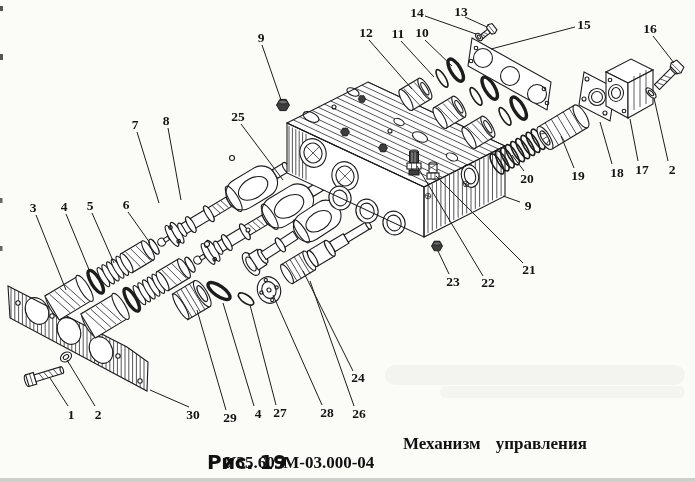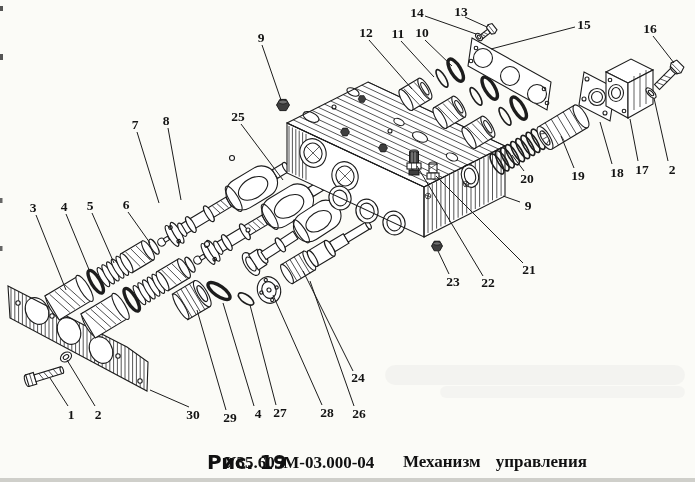--- a/index.html
+++ b/index.html
@@ -13,21 +13,21 @@
   .ring{fill:none;stroke:#1c1c1c;stroke-width:3.4;}
   .thin{fill:none;stroke:#1c1c1c;stroke-width:1.6;}
   .dk {fill:#3e3e3e;stroke:#111;stroke-width:0.9;}
   .gy {fill:#6e6e6e;stroke:#111;stroke-width:0.7;}
   .co-line{stroke:#1c1c1c;stroke-width:1;}
   .co-num{font:700 13.5px "Liberation Serif",serif;fill:#141414;}
   
   .caption span{position:absolute;white-space:nowrap;color:#111;}
   .cap-prefix{left:163px;top:450px;font:800 20px "DejaVu Sans",sans-serif;letter-spacing:-0.5px;margin-left:44px;}
   .cap-code{left:224px;top:453px;font:700 17px "Liberation Serif",serif;text-align:right;}
-  .cap-title{left:403px;top:452px;font:700 17px "Liberation Serif",serif;word-spacing:11px;}
+  .cap-title{left:403px;top:434px;font:700 17px "Liberation Serif",serif;word-spacing:11px;}
   .bottom-strip{position:absolute;left:0;top:478px;width:695px;height:4px;background:#cfcfca;}
 </style>
 </head>
 <body>
 
 <div class="stage">
 <svg width="695" height="482" viewBox="0 0 695 482">
   <defs>
     <clipPath id="clipPlate">
           <path d="M8,286 L127,347 L148,362 L147,391 L10,318 Z"></path>

